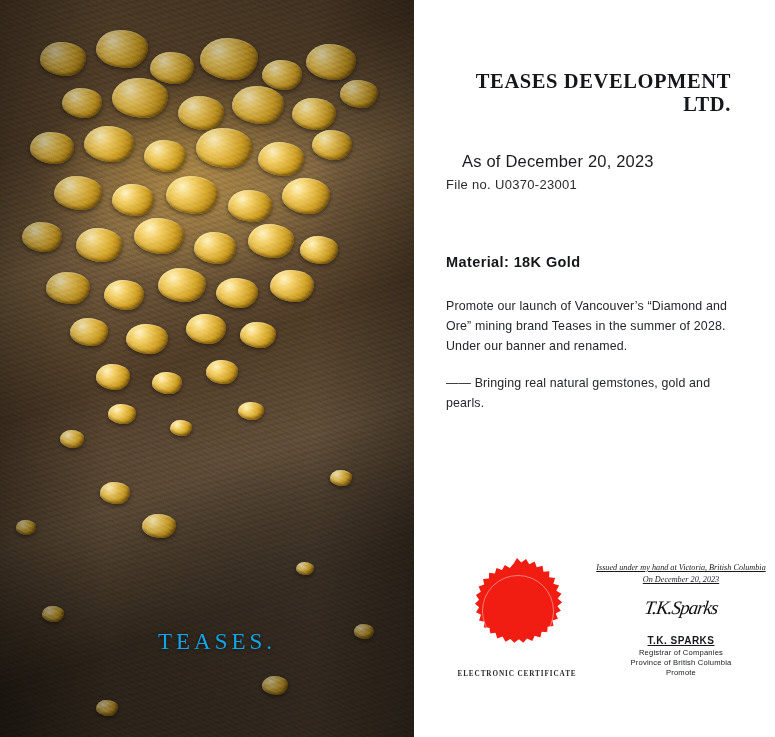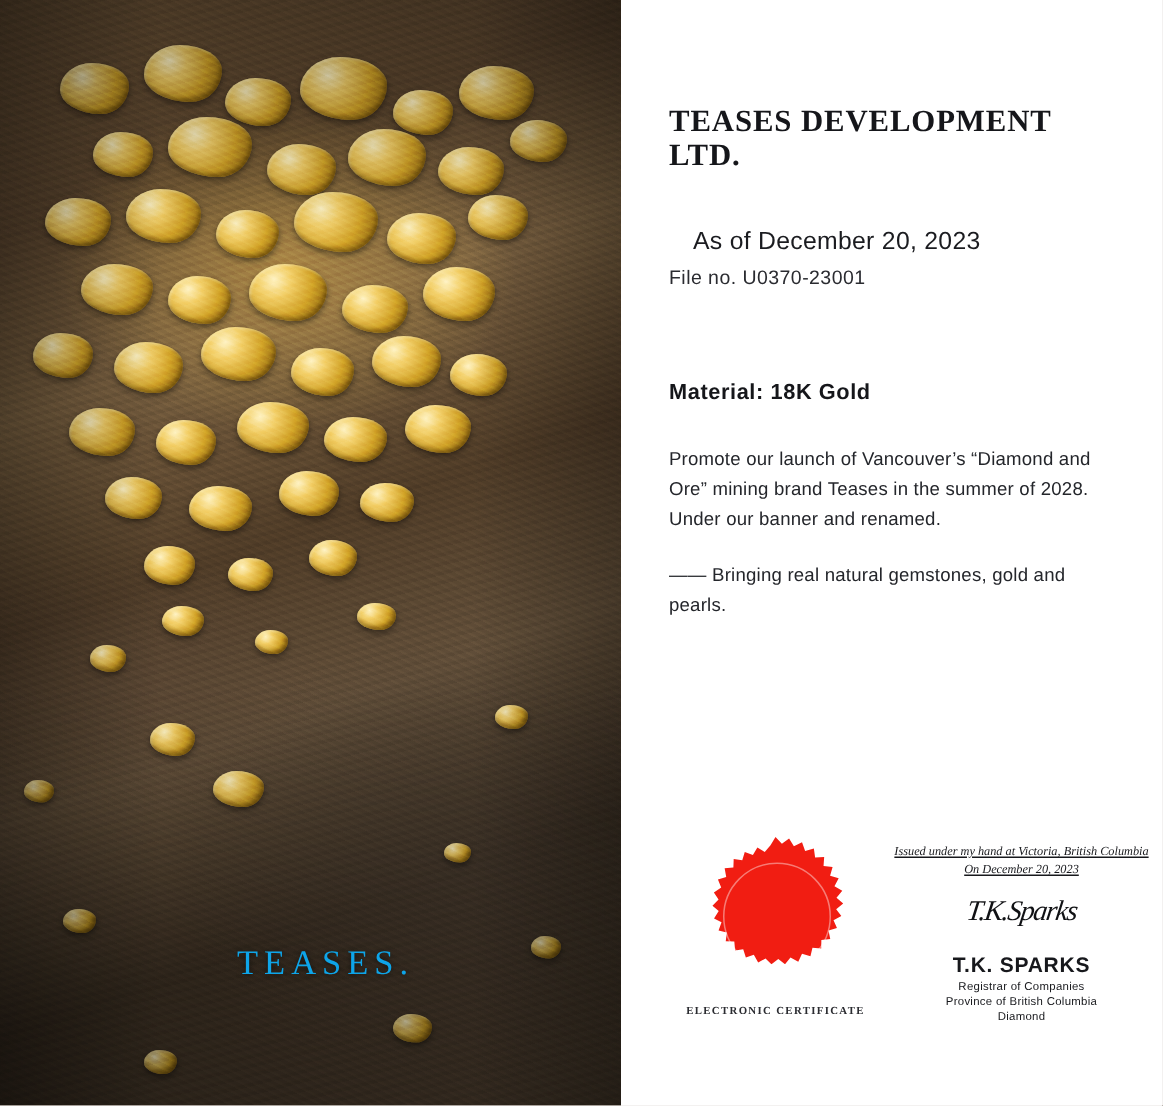--- a/index.html
+++ b/index.html
@@ -82,20 +82,21 @@
   .doc-inner {
     padding: 70px 44px 0 32px;
   }
   .company-name {
     font-family: "Liberation Serif", serif;
     font-weight: bold;
     font-size: 20.5px;
     letter-spacing: 0.6px;
     color: #15161a;
     margin: 0 0 36px 0;
+    text-align: right;
   }
   .asof {
     font-size: 16.5px;
     color: #1b1c20;
     margin: 0 0 6px 16px;
     letter-spacing: 0.2px;
   }
   .fileno {
     font-size: 13px;
     color: #2a2b30;
@@ -194,24 +195,25 @@
   .signature {
     margin: 11px 0 6px 0;
     font-family: "Liberation Serif", serif;
     font-style: italic;
     font-size: 19px;
     letter-spacing: -1px;
     transform: skewX(-8deg);
     color: #101114;
   }
   .registrar-name {
-    font-size: 14px;
+    font-size: 10px;
     font-weight: bold;
     letter-spacing: 0.5px;
     margin: 16px 0 2px 0;
+    text-decoration: underline;
   }
   .registrar-title,
   .registrar-province,
   .registrar-country {
     font-size: 7.6px;
     margin: 0 0 1px 0;
     letter-spacing: 0.2px;
   }
 </style>
 </head>
@@ -308,17 +310,17 @@
         <div class="seal-caption">ELECTRONIC CERTIFICATE</div>
       </div>
 
       <div class="sig-box">
         <p class="issued-line">Issued under my hand at Victoria, British Columbia</p>
         <p class="issued-line">On December 20, 2023</p>
         <div class="signature">T.K.Sparks</div>
         <p class="registrar-name">T.K. SPARKS</p>
         <p class="registrar-title">Registrar of Companies</p>
         <p class="registrar-province">Province of British Columbia</p>
-        <p class="registrar-country">Diamond</p>
+        <p class="registrar-country">Promote</p>
       </div>
     </div>
   </div>
 </div>
 
 </body></html>

